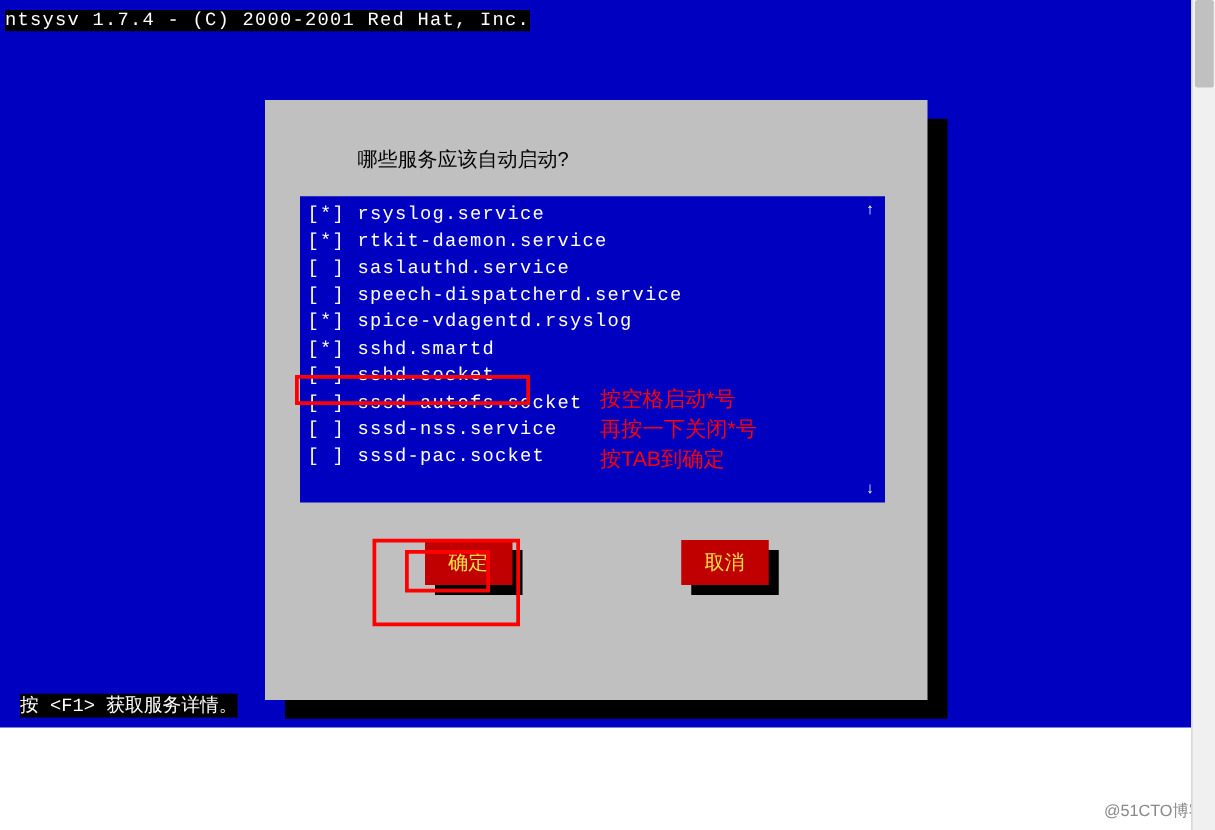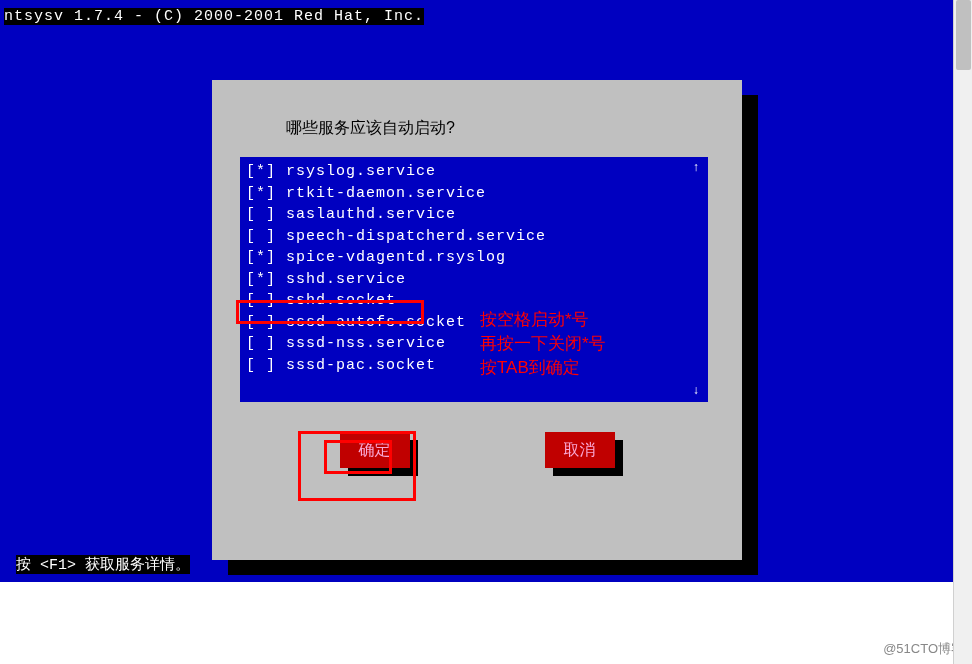--- a/index.html
+++ b/index.html
@@ -129,21 +129,21 @@
       position: absolute;
       top: 8px;
       left: 8px;
       width: 70px;
       height: 36px;
       background: #000000;
     }
     .btn {
       position: relative;
       background: #c00000;
-      color: #f9a8d4;
+      color: #fde047;
       width: 70px;
       height: 36px;
       display: flex;
       align-items: center;
       justify-content: center;
       font-size: 16px;
       font-family: "SimSun", "Microsoft YaHei", sans-serif;
     }
     .highlight-ok-outer {
       top: 431px;
@@ -193,21 +193,21 @@
   <div class="dialog-shadow"></div>
   <div class="dialog">
     <div class="dialog-title">哪些服务应该自动启动?</div>
 
     <div class="listbox">
       <div class="list-item"><span>[*] </span><span>rsyslog.service</span></div>
       <div class="list-item"><span>[*] </span><span>rtkit-daemon.service</span></div>
       <div class="list-item"><span>[ ] </span><span>saslauthd.service</span></div>
       <div class="list-item"><span>[ ] </span><span>speech-dispatcherd.service</span></div>
       <div class="list-item"><span>[*] </span><span>spice-vdagentd.rsyslog</span></div>
-      <div class="list-item"><span>[*] </span><span>sshd.service</span></div>
+      <div class="list-item"><span>[*] </span><span>sshd.smartd</span></div>
       <div class="list-item"><span>[ ] </span><span>sshd.socket</span></div>
       <div class="list-item"><span>[ ] </span><span>sssd-autofs.socket</span></div>
       <div class="list-item"><span>[ ] </span><span>sssd-nss.service</span></div>
       <div class="list-item"><span>[ ] </span><span>sssd-pac.socket</span></div>
 
       <div class="scrollbar">
         <div class="scroll-arrow">↑</div>
         <div class="scroll-arrow">↓</div>
       </div>
     </div>

